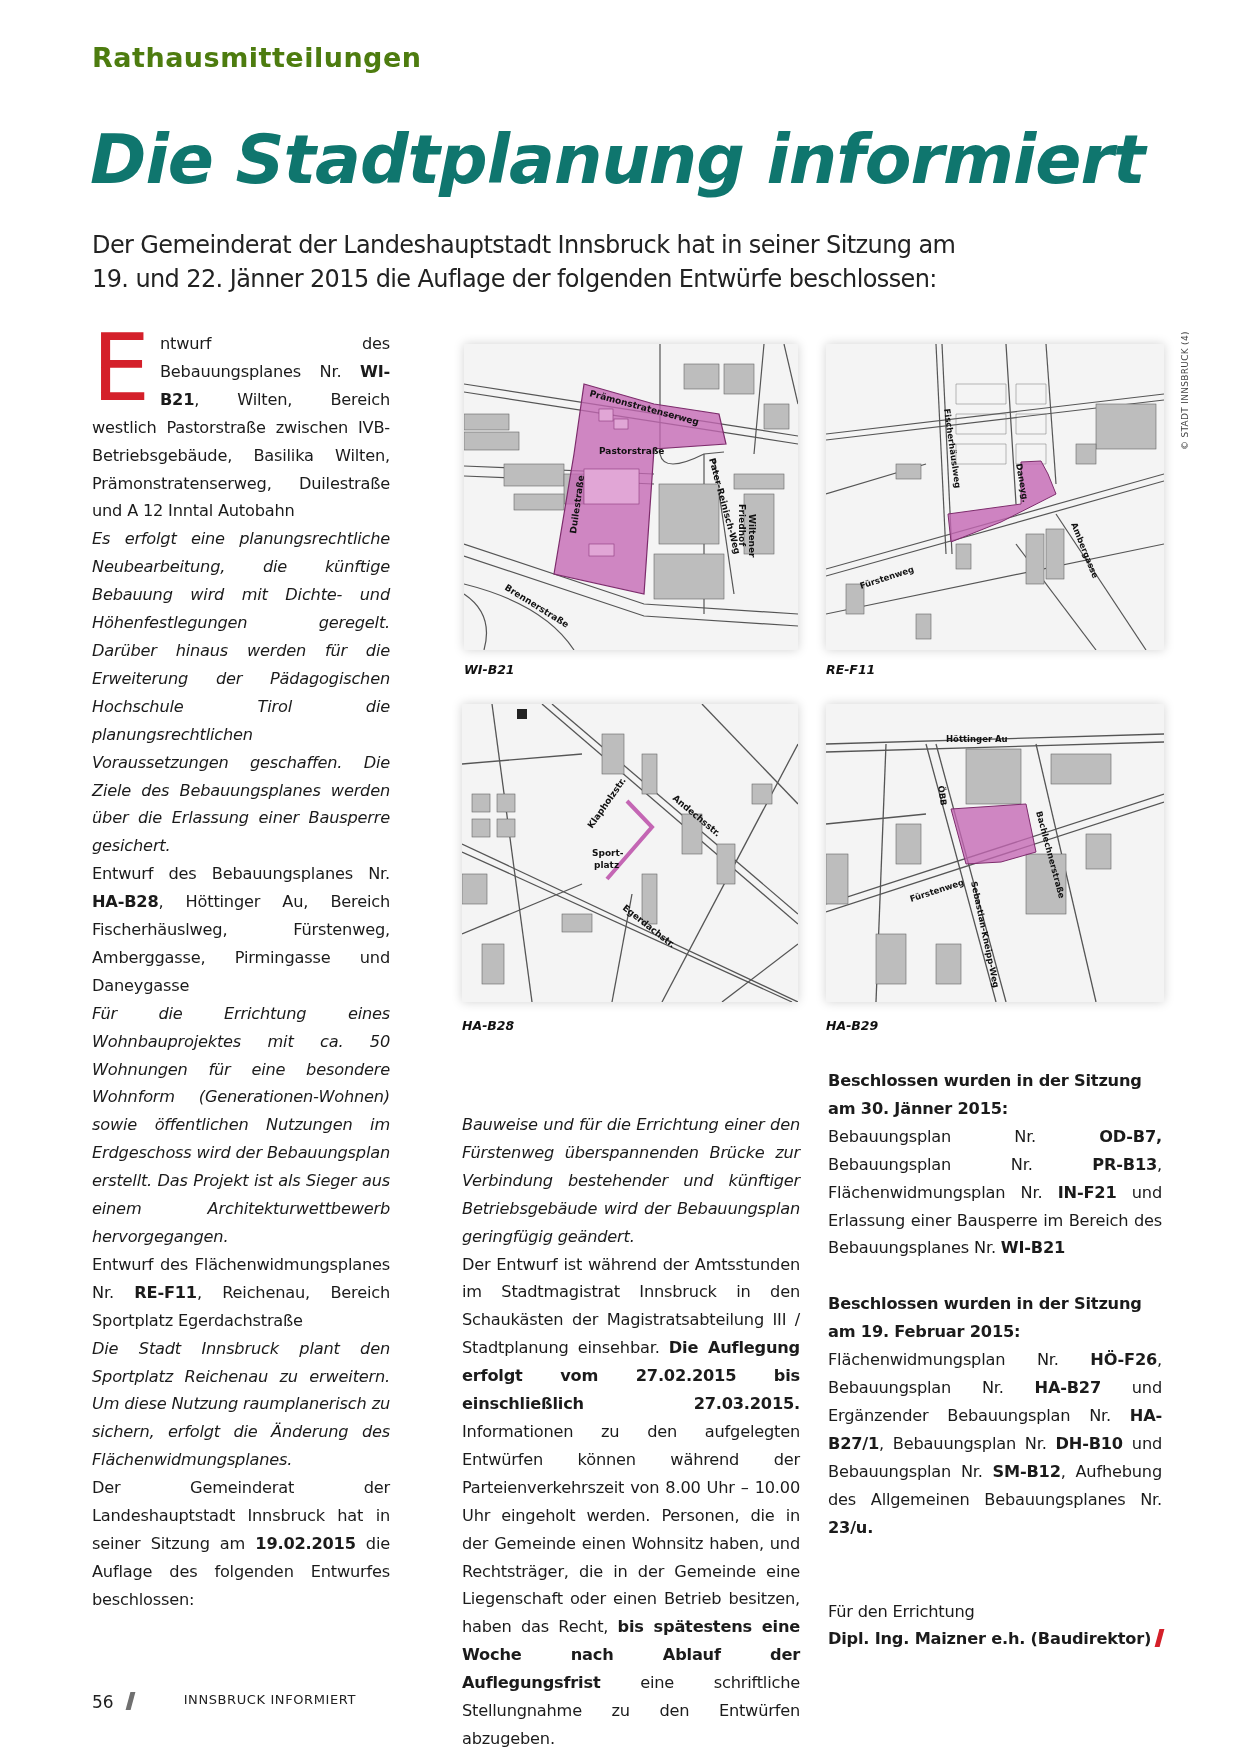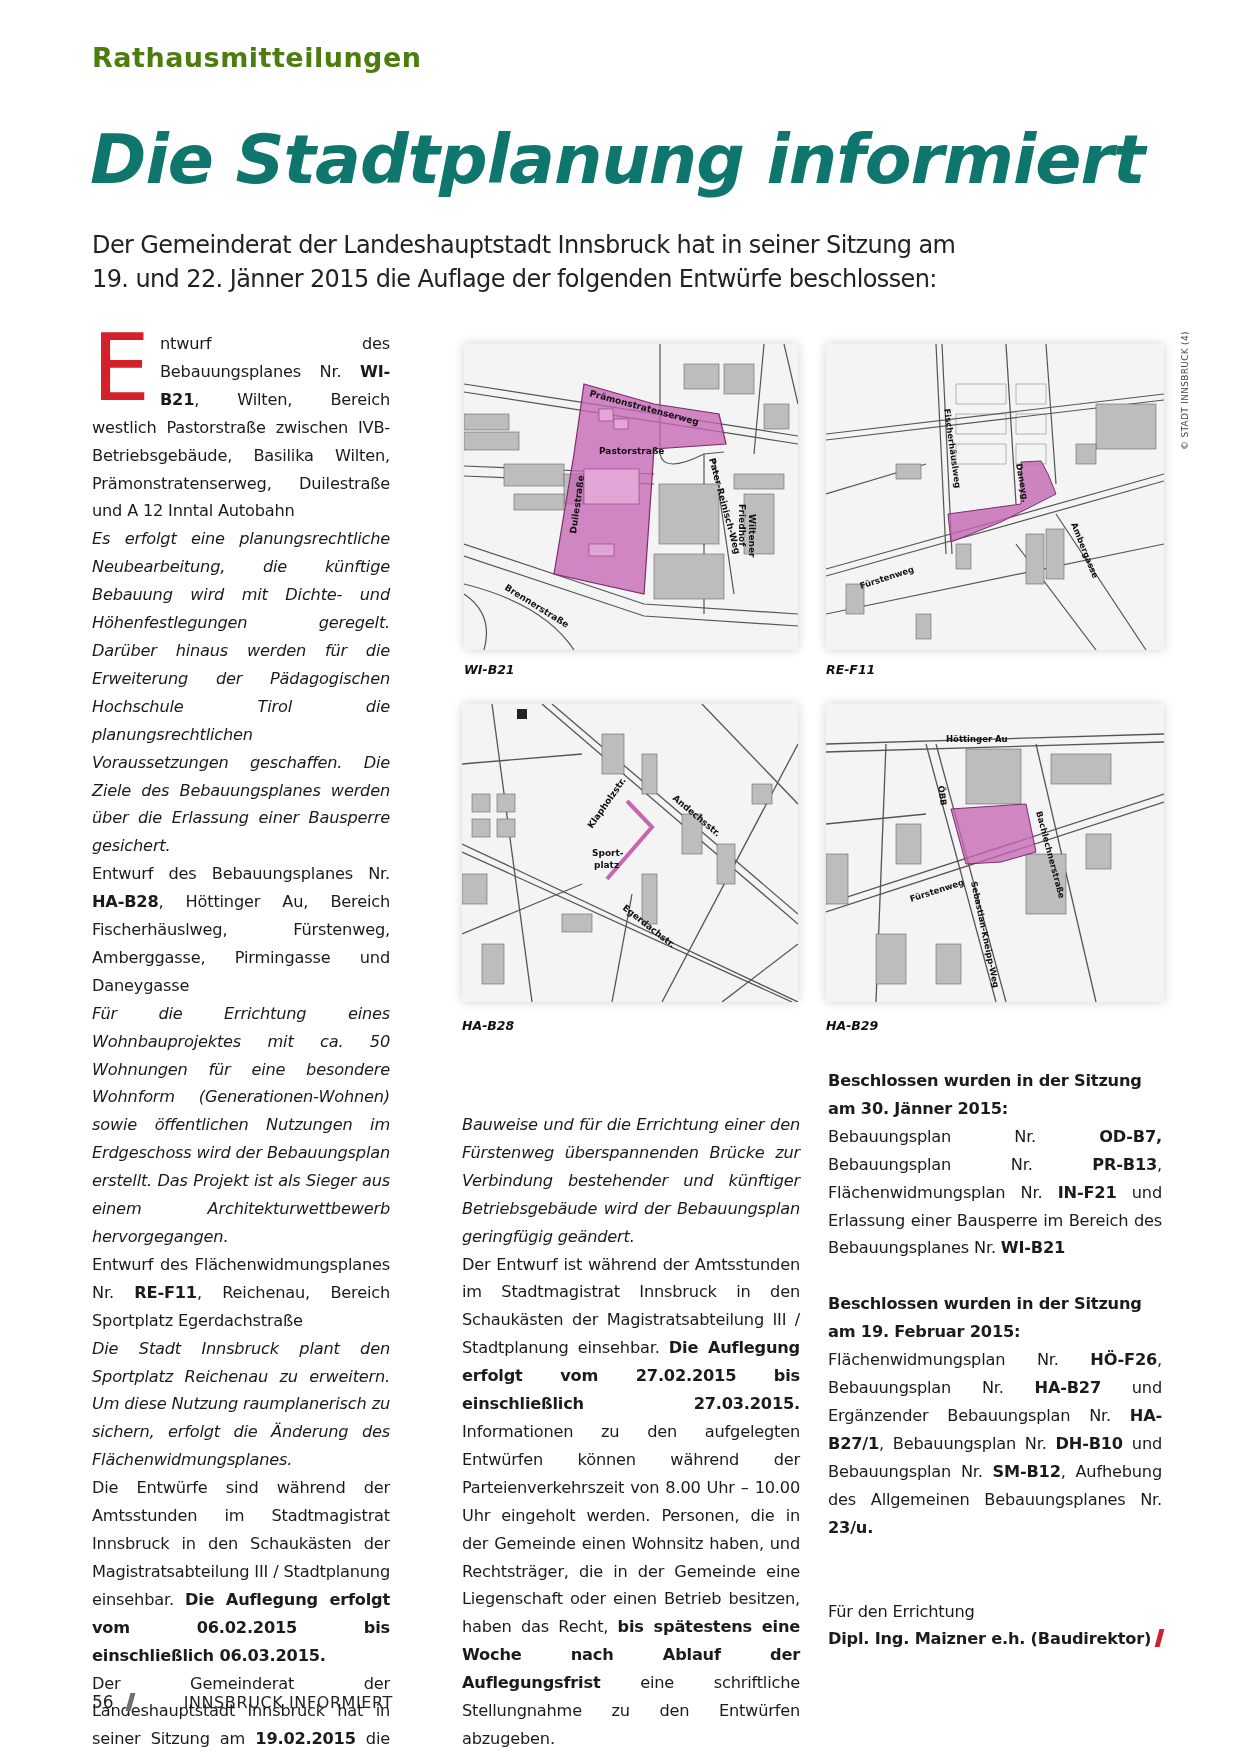--- a/index.html
+++ b/index.html
@@ -35,46 +35,45 @@
   .credit { position: absolute; left: 1180px; top: 450px; transform-origin: left top;
             transform: rotate(-90deg); font-size: 9px; color: #444; white-space: nowrap;
             letter-spacing: 0.3px; font-family: "DejaVu Sans", sans-serif; }
 
   .subhead { font-weight: bold; }
   .signoff { margin-top: 56px !important; }
   .red-slash { display: inline-block; width: 5px; height: 18px; background: #d4202a; transform: skewX(-15deg);
                margin-left: 6px; vertical-align: -3px; }
 
   .footer { position: absolute; left: 92px; top: 1692px; font-size: 16px; color: #222;
-            font-family: "DejaVu Sans", sans-serif; display: flex; align-items: center; }
+            font-family: "DejaVu Sans", sans-serif; display: flex; align-items: flex-start; }
   .footer .num { font-size: 17px; }
   .footer .slash { display: inline-block; width: 5px; height: 18px; background: #707070; transform: skewX(-15deg);
                    margin: 0 10px 0 14px; }
-  .footer .pub { font-size: 16px; letter-spacing: 0.6px; padding-left: 41px; }
+  .footer .pub { font-size: 13px; letter-spacing: 0.6px; padding-left: 41px; }
 </style>
 </head>
 <body>
 
 <div class="section-title">Rathausmitteilungen</div>
 <div class="page-title">Die Stadtplanung informiert</div>
 <div class="lead">
   <span>Der Gemeinderat der Landeshauptstadt Innsbruck hat in seiner Sitzung am</span>
   <span>19. und 22. Jänner 2015 die Auflage der folgenden Entwürfe beschlossen:</span>
 </div>
 
 <div class="col col1">
   <p>
     <span class="dropcap">E</span><span>ntwurf des Bebauungsplanes Nr. </span><b>WI-B21</b><span>, Wilten, Bereich westlich Pastorstraße zwischen IVB-Betriebsgebäude, Basilika Wilten, Prämonstratenserweg, Duilestraße und A 12 Inntal Autobahn</span>
   </p>
   <p class="it">Es erfolgt eine planungsrechtliche Neubearbeitung, die künftige Bebauung wird mit Dichte- und Höhenfestlegungen geregelt. Darüber hinaus werden für die Erweiterung der Pädagogischen Hochschule Tirol die planungsrechtlichen Voraussetzungen geschaffen. Die Ziele des Bebauungsplanes werden über die Erlassung einer Bausperre gesichert.</p>
   <p><span>Entwurf des Bebauungsplanes Nr. </span><b>HA-B28</b><span>, Höttinger Au, Bereich Fischerhäuslweg, Fürstenweg, Amberggasse, Pirmingasse und Daneygasse</span></p>
   <p class="it">Für die Errichtung eines Wohnbauprojektes mit ca. 50 Wohnungen für eine besondere Wohnform (Generationen-Wohnen) sowie öffentlichen Nutzungen im Erdgeschoss wird der Bebauungsplan erstellt. Das Projekt ist als Sieger aus einem Architekturwettbewerb hervorgegangen.</p>
   <p><span>Entwurf des Flächenwidmungsplanes Nr. </span><b>RE-F11</b><span>, Reichenau, Bereich Sportplatz Egerdachstraße</span></p>
   <p class="it">Die Stadt Innsbruck plant den Sportplatz Reichenau zu erweitern. Um diese Nutzung raumplanerisch zu sichern, erfolgt die Änderung des Flächenwidmungsplanes.</p>
-  <p><span>Die Entwürfe sind während der Amtsstunden im Stadtmagistrat Innsbruck in den Schaukästen der Magistratsabteilung III / Stadtplanung einsehbar. </span><b>Die Auflegung erfolgt vom 06.02.2015 bis einschließlich 06.03.2015.</b></p>
   <p><span>Der Gemeinderat der Landeshauptstadt Innsbruck hat in seiner Sitzung am </span><b>19.02.2015</b><span> die Auflage des folgenden Entwurfes beschlossen:</span></p>
 
 </div>
 
 <div class="map" style="left:464px; top:344px; width:334px; height:306px;">
   <svg viewBox="0 0 334 306" preserveAspectRatio="none">
     <rect width="334" height="306" fill="#f4f4f4"></rect>
     <g stroke="#555" stroke-width="1.2" fill="none">
       <path d="M0 40 L334 92"></path>
         <path d="M0 48 L334 100"></path>

